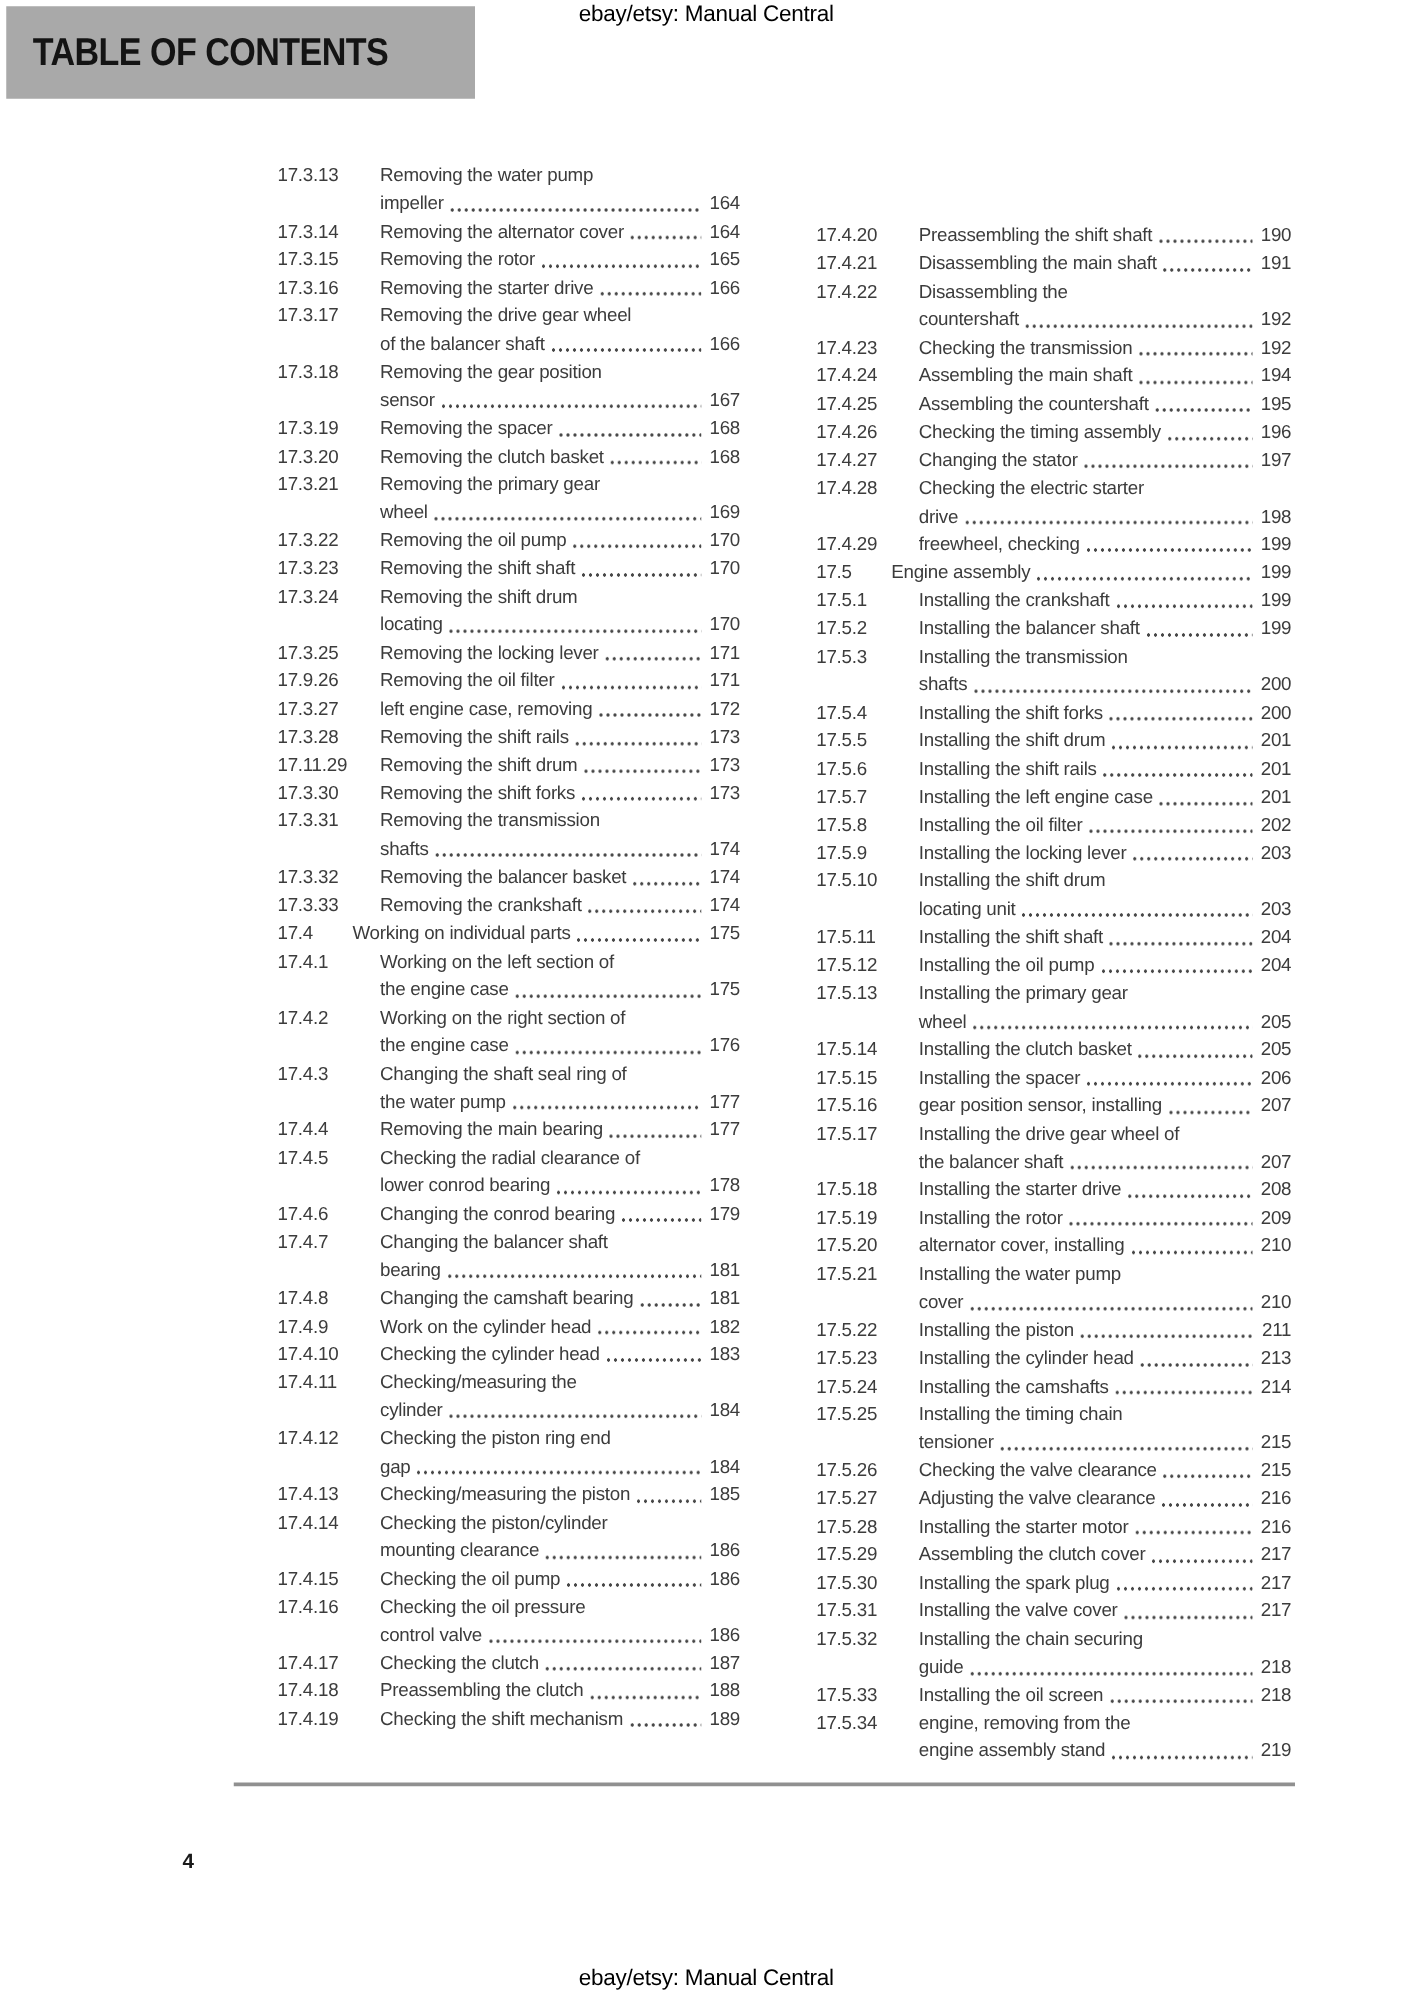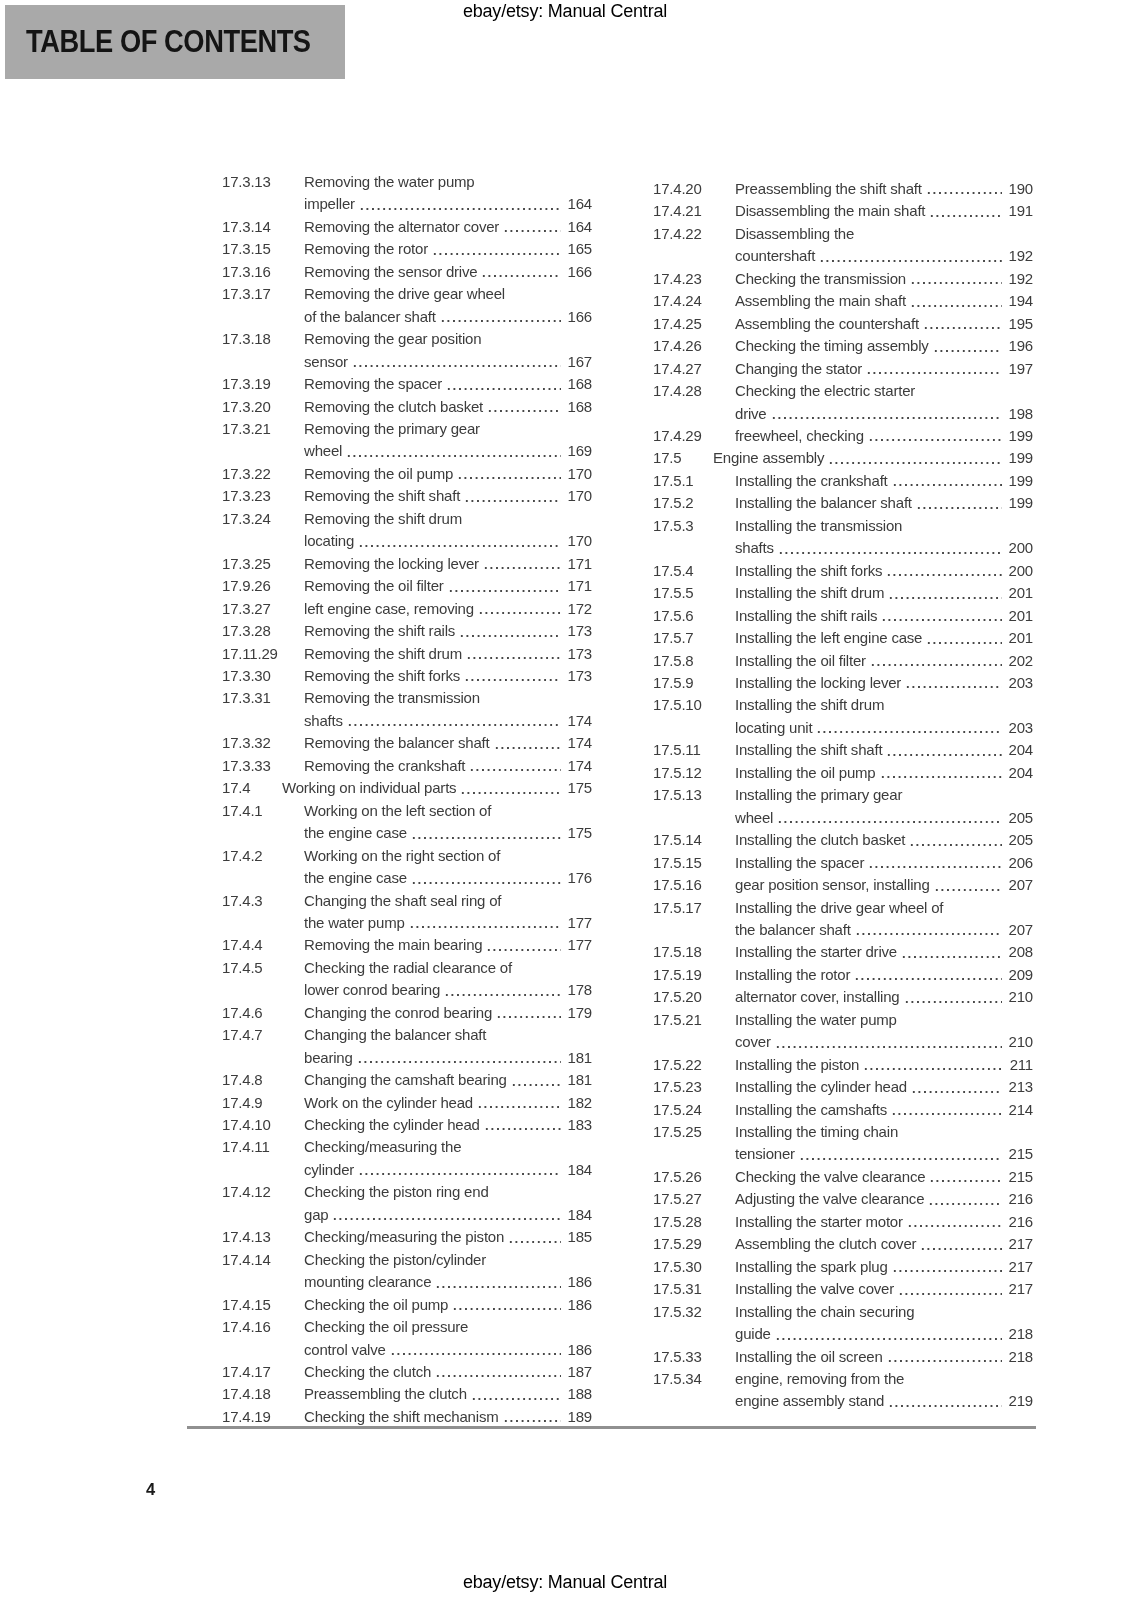--- a/index.html
+++ b/index.html
@@ -19,21 +19,21 @@
   
   .header-center {
     position: absolute; top: 1px; left: 0; width: 100%;
     text-align: center;
     font-size: 18px; color: #000000;
     letter-spacing: -0.2px;
   }
   
   .title-box {
     position: absolute; left: 5px; top: 5px;
-    width: 340px; height: 74px;
+    width: 375px; height: 74px;
     background: var(--title-box-bg, #a9a9a9);
     display: flex; align-items: center;
   }
   .title-text {
     font-weight: 700;
     font-size: 31px;
     color: #141414;
     padding-left: 24px;
     letter-spacing: -0.5px;
     white-space: nowrap;
@@ -41,21 +41,21 @@
     transform-origin: left center;
   }
   
   .col {
     position: absolute; top: 130px;
     font-size: 15px;
     line-height: 22.45px;
     letter-spacing: -0.2px;
     color: #3c3c3c;
   }
-  .col-left  { left: 222px; width: 370px; margin-top: 41px; }
+  .col-left  { left: 222px; width: 370px; }
   .col-right { left: 653px; width: 380px; margin-top: 48px; }
   .entry { display: flex; }
   .num { flex: 0 0 82px; white-space: nowrap; }
   .entry.level1 .num { flex-basis: 60px; }
   .body { flex: 1 1 auto; min-width: 0; }
   .line { white-space: nowrap; }
   .line.last { display: flex; align-items: baseline; white-space: normal; }
   .t { white-space: nowrap; }
   .leader {
     flex: 1 1 auto;
@@ -124,21 +124,21 @@
             <span class="t">Removing the rotor</span>
             <span class="leader"></span>
             <span class="pg">165</span>
           </div>
         </div>
       </div>
       <div class="entry">
         <span class="num">17.3.16</span>
         <div class="body">
           <div class="line last">
-            <span class="t">Removing the sensor drive</span>
+            <span class="t">Removing the starter drive</span>
             <span class="leader"></span>
             <span class="pg">166</span>
           </div>
         </div>
       </div>
       <div class="entry">
         <span class="num">17.3.17</span>
         <div class="body">
           <div class="line">Removing the drive gear wheel</div>
           <div class="line last">
@@ -289,21 +289,21 @@
             <span class="t">shafts</span>
             <span class="leader"></span>
             <span class="pg">174</span>
           </div>
         </div>
       </div>
       <div class="entry">
         <span class="num">17.3.32</span>
         <div class="body">
           <div class="line last">
-            <span class="t">Removing the balancer shaft</span>
+            <span class="t">Removing the balancer basket</span>
             <span class="leader"></span>
             <span class="pg">174</span>
           </div>
         </div>
       </div>
       <div class="entry">
         <span class="num">17.3.33</span>
         <div class="body">
           <div class="line last">
             <span class="t">Removing the crankshaft</span>

